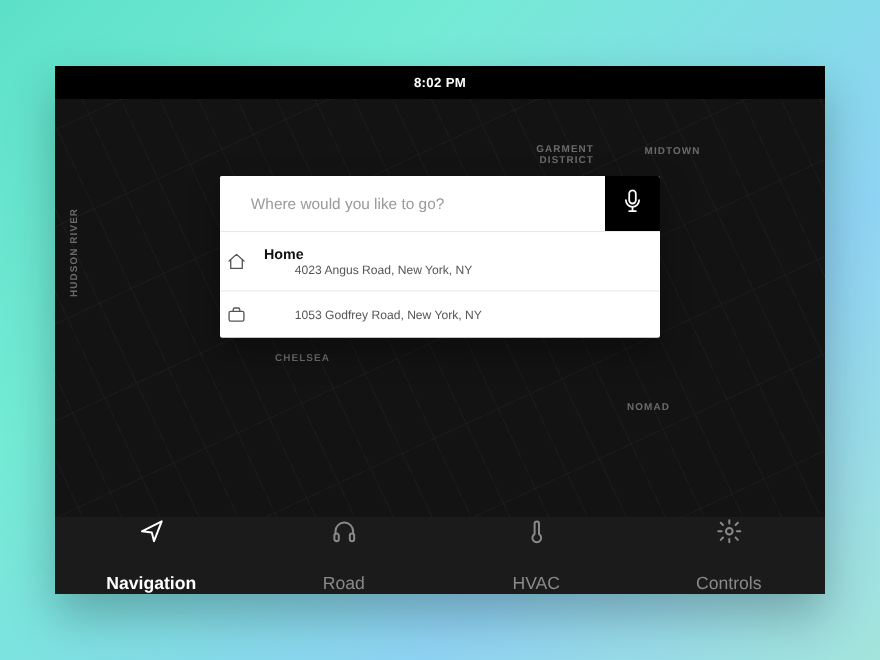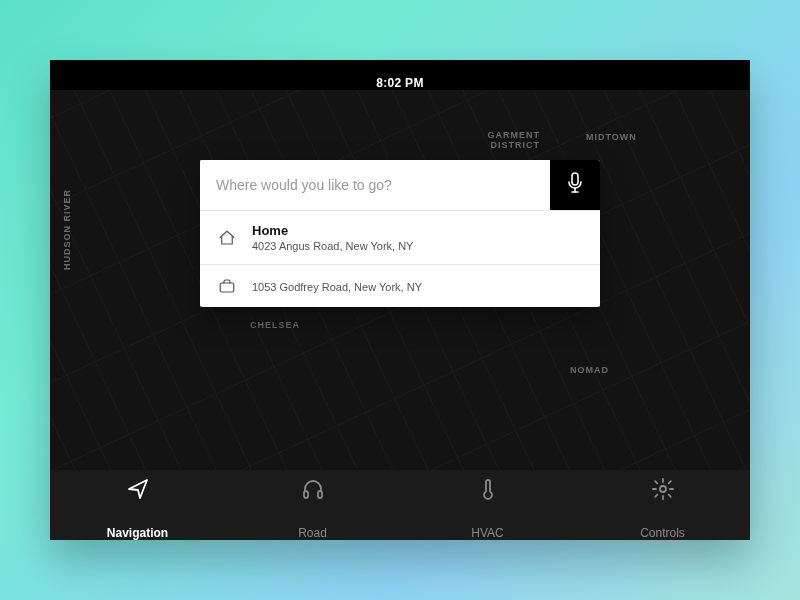--- a/index.html
+++ b/index.html
@@ -7,21 +7,21 @@
   body {
     font-family: -apple-system, "Helvetica Neue", Arial, sans-serif;
     background: linear-gradient(135deg, #5de0c8 0%, #74ebd5 30%, #8fd3f4 70%, #a3e5db 100%);
     display: flex; align-items: center; justify-content: center;
   }
   .device {
     width: 700px; height: 480px; background: #000; position: relative; overflow: hidden;
     box-shadow: 0 20px 40px rgba(0,0,0,0.25);
   }
   .statusbar {
-    height: 30px; display:flex; align-items:flex-end; justify-content:center;
+    height: 30px; display:flex; align-items:center; justify-content:center;
     color:#fff; font-size:12px; font-weight:600; letter-spacing:0.3px;
   }
   .map {
     position:absolute; top:30px; left:0; right:0; bottom:70px;
     background:#2a2a2a;
     overflow:hidden;
   }
   .map-grid {
     position:absolute; inset:-200px;
     background-image:
@@ -34,43 +34,43 @@
     position:absolute; color:#6b6b6b; font-size:9px; letter-spacing:1px;
     text-transform:uppercase; font-weight:600; pointer-events:none;
   }
   .search-panel {
     position:absolute; top:100px; left:50%; transform:translateX(-50%);
     width:400px; background:#fff; border-radius:2px; overflow:hidden;
     box-shadow:0 12px 28px rgba(0,0,0,0.35);
   }
   .search-row { display:flex; height:50px; }
   .search-input {
-    flex:1; border:none; outline:none; padding:0 16px;
+    flex:1; border:none; outline:none; padding:0 28px;
     font-size:14px; color:#222;
   }
   .search-input::placeholder { color:#9a9a9a; }
   .voice-btn {
     width:50px; background:#000; display:flex; align-items:center; justify-content:center;
     cursor:pointer;
   }
   .suggestion {
-    display:flex; align-items:center; padding:12px 16px;
+    display:flex; align-items:center; padding:12px 4px;
     border-top:1px solid #e9e9e9; cursor:pointer;
   }
   .suggestion .sicon { width:22px; display:flex; justify-content:center; color:#555; }
   .suggestion .stext { margin-left:14px; }
   .suggestion .stitle { font-size:13px; font-weight:700; color:#111; }
-  .suggestion .saddr  { font-size:11px; color:#555; margin-top:2px; }
+  .suggestion .saddr  { font-size:11px; color:#555; margin-top:2px;margin-left:28px; }
   .tabbar {
     position:absolute; left:0; right:0; bottom:0; height:70px;
     background:#1b1b1b; display:flex;
   }
   .tab {
-    flex:1; display:flex; flex-direction:column; align-items:center; justify-content:flex-end;
-    color:#8a8a8a; font-size:12px; cursor:pointer; gap:22px;
+    flex:1; display:flex; flex-direction:column; align-items:center; justify-content:center;
+    color:#8a8a8a; font-size:16px; cursor:pointer; gap:22px;
   }
   .tab.active { color:#fff; }
   .tab.active .tab-label { font-weight:700; }
   .tab svg { stroke:currentColor; }
 </style>
 </head>
 <body>
 
 <div class="device">
 

